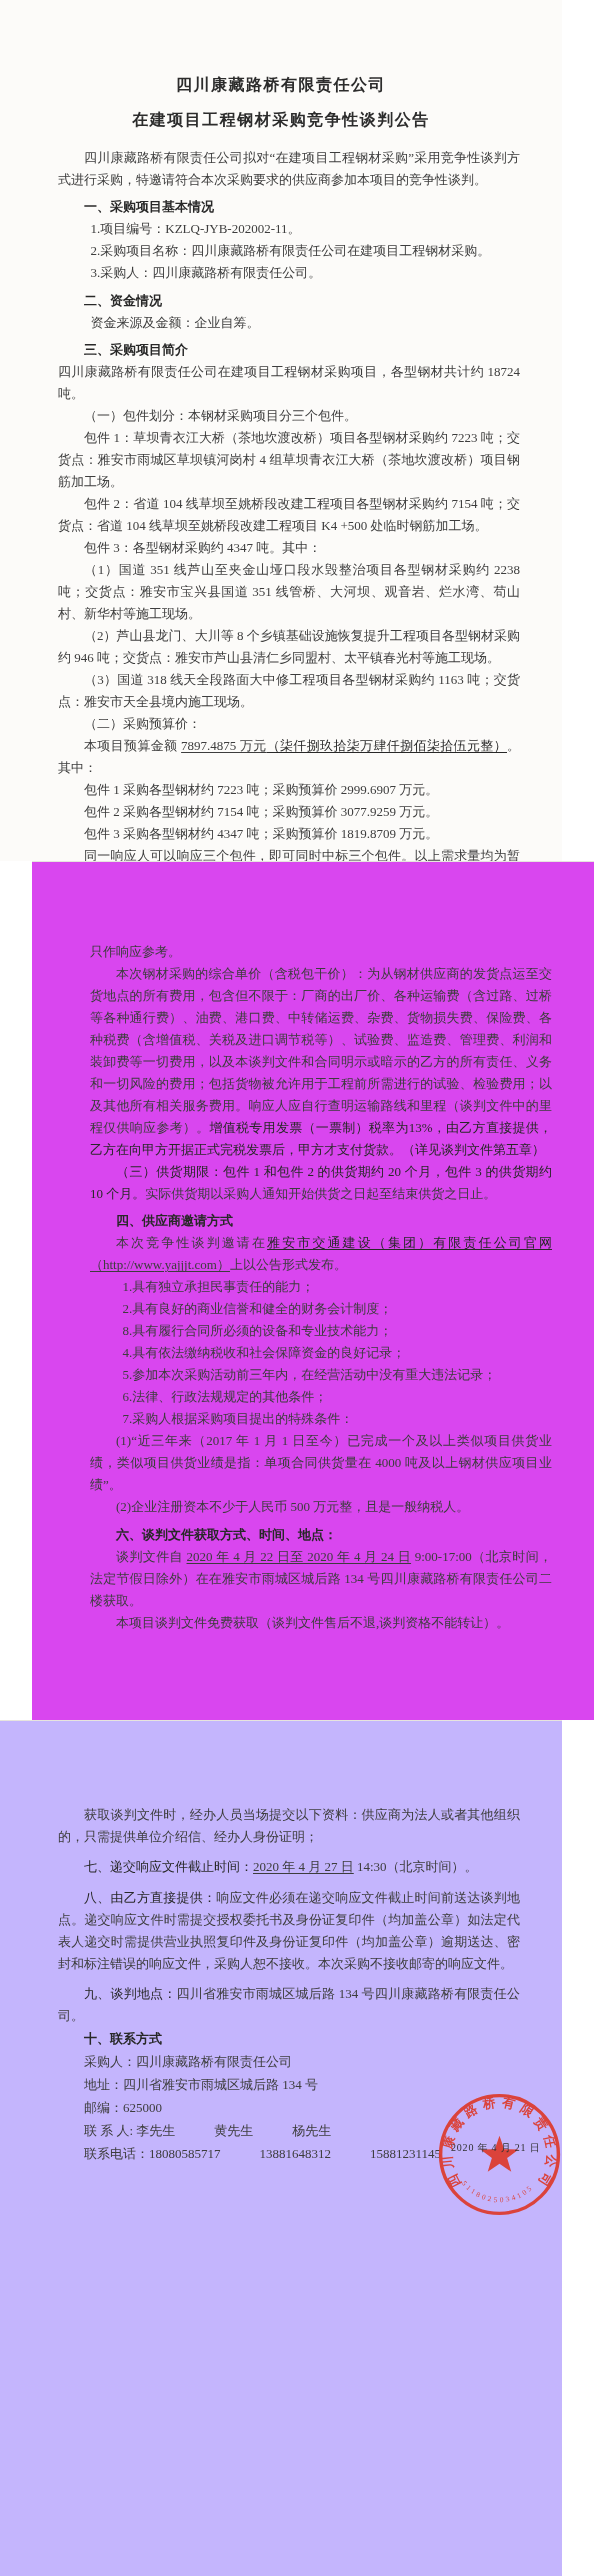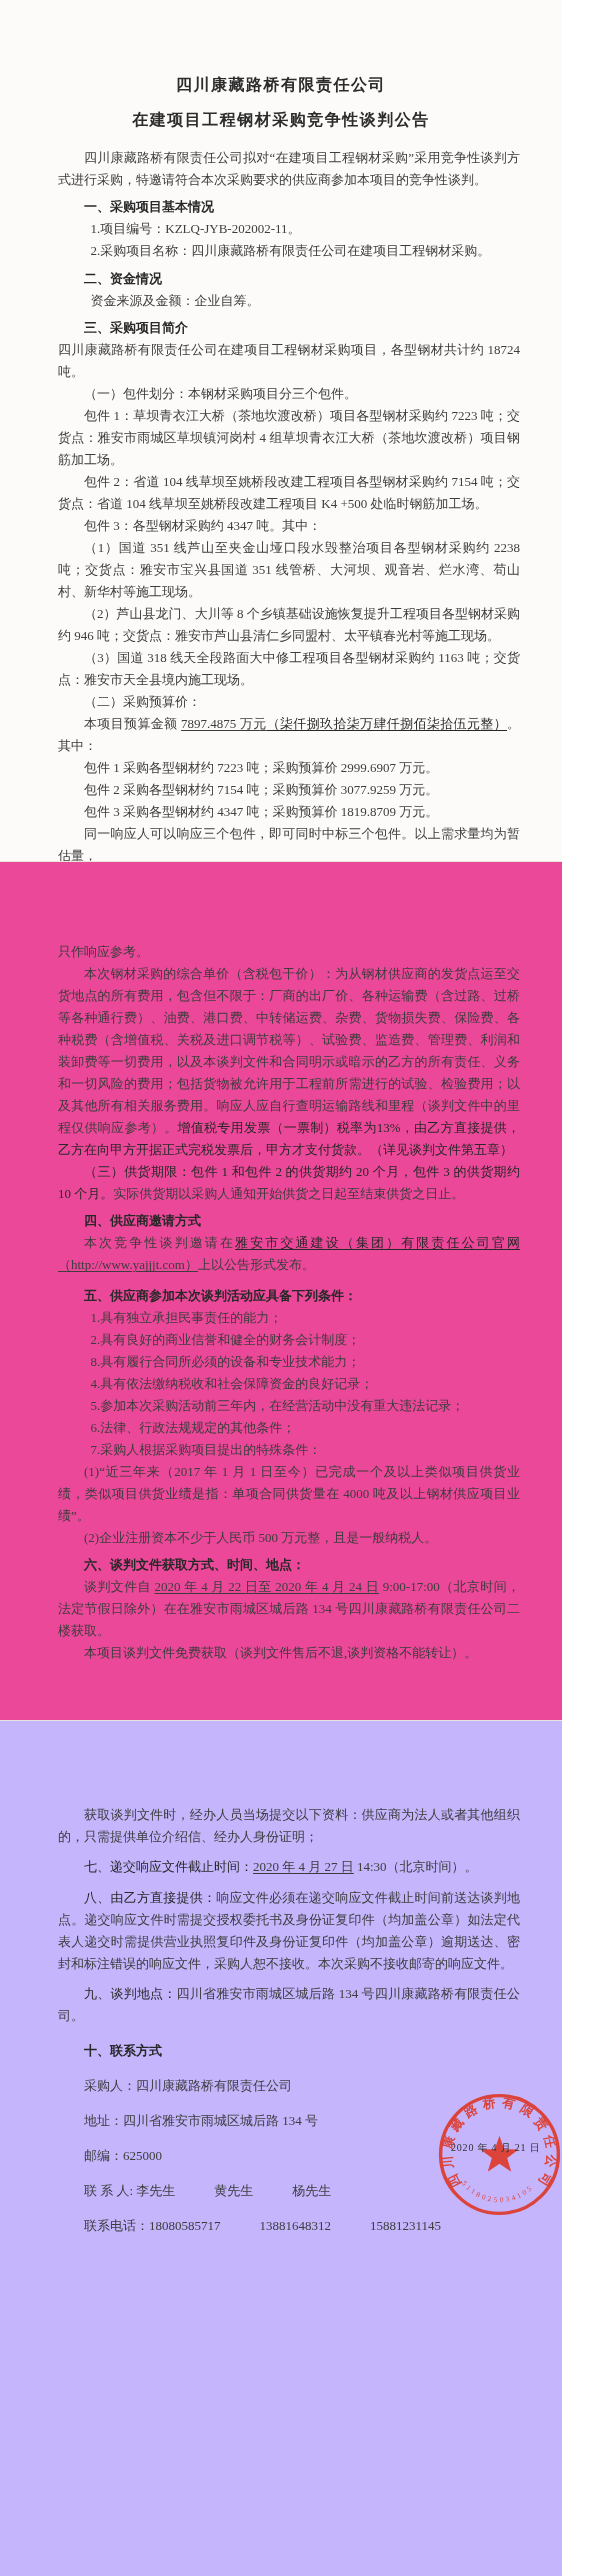--- a/index.html
+++ b/index.html
@@ -4,21 +4,21 @@
 <style>
   html,body { margin:0; padding:0; background:#ffffff; }
   .doc {
     width:607px;
     font-family:"Liberation Serif","DejaVu Serif",serif;
     color:#3d3d3d;
     -webkit-font-smoothing:antialiased;
   }
   .page { position:relative; overflow:hidden; box-sizing:border-box; width:562px; }
   .p1 { height:861px; background:#fcfbf9; }
-  .p2 { height:859px; background:#ec4899; border-top:1.5px solid #e7e4de; }
+  .p2 { height:859px; background:#d946ef; border-top:1.5px solid #e7e4de;margin-left:32px; }
   .p3 { height:856px; background:#c4b5fd; border-top:1.5px solid #e7e4de; }
 
   .titles { padding-top:67px; text-align:center; }
   .title { font-size:16px; font-weight:bold; color:#2c2c2c; line-height:35px; margin:0; letter-spacing:1.5px; }
 
   .content {
     margin-left:58px; margin-right:42px;
     font-size:13px; line-height:22px;
     text-align:justify;
   }
@@ -27,21 +27,21 @@
   .p3 .content { padding-top:83px; }
 
   p { margin:0; }
   .ind  { text-indent:2em; }
   .ind25{ text-indent:2.5em; }
   .h { font-weight:bold; color:#282828; }
   .b { font-weight:normal; color:#282828; }
   .u { text-decoration:underline; text-underline-offset:2.3px; }
   .mt  { margin-top:5.3px; }
   .mt10{ margin-top:8.3px; }
-  .contact p { margin-top:13px; }
+  .contact p { margin-top:1px; }
 
   .seal { position:absolute; left:436px; top:370px; width:127px; height:127px; opacity:0.92; z-index:1; }
   .date-line {
     position:absolute; left:451px; top:420px; z-index:2;
     font-size:10px; color:#303030; letter-spacing:0.8px; white-space:nowrap;
   }
 </style>
 </head>
 <body>
 
@@ -50,20 +50,21 @@
   <section class="page p1">
     <div class="titles">
       <h1 class="title">四川康藏路桥有限责任公司</h1>
       <h1 class="title">在建项目工程钢材采购竞争性谈判公告</h1>
     </div>
     <div class="content">
       <p class="ind">四川康藏路桥有限责任公司拟对“在建项目工程钢材采购”采用竞争性谈判方式进行采购，特邀请符合本次采购要求的供应商参加本项目的竞争性谈判。</p>
       <p class="h ind mt">一、采购项目基本情况</p>
       <p class="ind25">1.项目编号：KZLQ-JYB-202002-11。</p>
       <p class="ind25">2.采购项目名称：四川康藏路桥有限责任公司在建项目工程钢材采购。</p>
+      <p class="ind25">3.采购人：四川康藏路桥有限责任公司。</p>
       <p class="h ind mt">二、资金情况</p>
       <p class="ind25">资金来源及金额：企业自筹。</p>
       <p class="h ind mt">三、采购项目简介</p>
       <p>四川康藏路桥有限责任公司在建项目工程钢材采购项目，各型钢材共计约 18724 吨。</p>
       <p class="ind">（一）包件划分：本钢材采购项目分三个包件。</p>
       <p class="ind">包件 1：草坝青衣江大桥（茶地坎渡改桥）项目各型钢材采购约 7223 吨；交货点：雅安市雨城区草坝镇河岗村 4 组草坝青衣江大桥（茶地坎渡改桥）项目钢筋加工场。</p>
       <p class="ind">包件 2：省道 104 线草坝至姚桥段改建工程项目各型钢材采购约 7154 吨；交货点：省道 104 线草坝至姚桥段改建工程项目 K4 +500 处临时钢筋加工场。</p>
       <p class="ind">包件 3：各型钢材采购约 4347 吨。其中：</p>
       <p class="ind">（1）国道 351 线芦山至夹金山垭口段水毁整治项目各型钢材采购约 2238 吨；交货点：雅安市宝兴县国道 351 线管桥、大河坝、观音岩、烂水湾、苟山村、新华村等施工现场。</p>
       <p class="ind">（2）芦山县龙门、大川等 8 个乡镇基础设施恢复提升工程项目各型钢材采购约 946 吨；交货点：雅安市芦山县清仁乡同盟村、太平镇春光村等施工现场。</p>
@@ -77,21 +78,20 @@
     </div>
   </section>
 
   <section class="page p2">
     <div class="content">
       <p>只作响应参考。</p>
       <p class="ind"><span>本次钢材采购的综合单价（含税包干价）：为从钢材供应商的发货点运至交货地点的所有费用，包含但不限于：厂商的出厂价、各种运输费（含过路、过桥等各种通行费）、油费、港口费、中转储运费、杂费、货物损失费、保险费、各种税费（含增值税、关税及进口调节税等）、试验费、监造费、管理费、利润和装卸费等一切费用，以及本谈判文件和合同明示或暗示的乙方的所有责任、义务和一切风险的费用；包括货物被允许用于工程前所需进行的试验、检验费用；以及其他所有相关服务费用。响应人应自行查明运输路线和里程（谈判文件中的里程仅供响应参考）。</span><span class="b">增值税专用发票（一票制）税率为13%，由乙方直接提供，乙方在向甲方开据正式完税发票后，甲方才支付货款。（详见谈判文件第五章）</span></p>
       <p class="ind"><span class="b">（三）供货期限：包件 1 和包件 2 的供货期约 20 个月，包件 3 的供货期约 10 个月。</span><span>实际供货期以采购人通知开始供货之日起至结束供货之日止。</span></p>
       <p class="h ind mt">四、供应商邀请方式</p>
       <p class="ind"><span>本次竞争性谈判邀请在</span><span class="u b">雅安市交通建设（集团）有限责任公司官网</span><span class="u">（http://www.yajjjt.com）</span><span>上以公告形式发布。</span></p>
-      <p class="h ind mt10">五、供应商参加本次谈判活动应具备下列条件：</p>
       <p class="ind25">1.具有独立承担民事责任的能力；</p>
       <p class="ind25">2.具有良好的商业信誉和健全的财务会计制度；</p>
       <p class="ind25">8.具有履行合同所必须的设备和专业技术能力；</p>
       <p class="ind25">4.具有依法缴纳税收和社会保障资金的良好记录；</p>
       <p class="ind25">5.参加本次采购活动前三年内，在经营活动中没有重大违法记录；</p>
       <p class="ind25">6.法律、行政法规规定的其他条件；</p>
       <p class="ind25">7.采购人根据采购项目提出的特殊条件：</p>
       <p class="ind">(1)“近三年来（2017 年 1 月 1 日至今）已完成一个及以上类似项目供货业绩，类似项目供货业绩是指：单项合同供货量在 4000 吨及以上钢材供应项目业绩”。</p>
       <p class="ind">(2)企业注册资本不少于人民币 500 万元整，且是一般纳税人。</p>
       <p class="h ind mt">六、谈判文件获取方式、时间、地点：</p>

